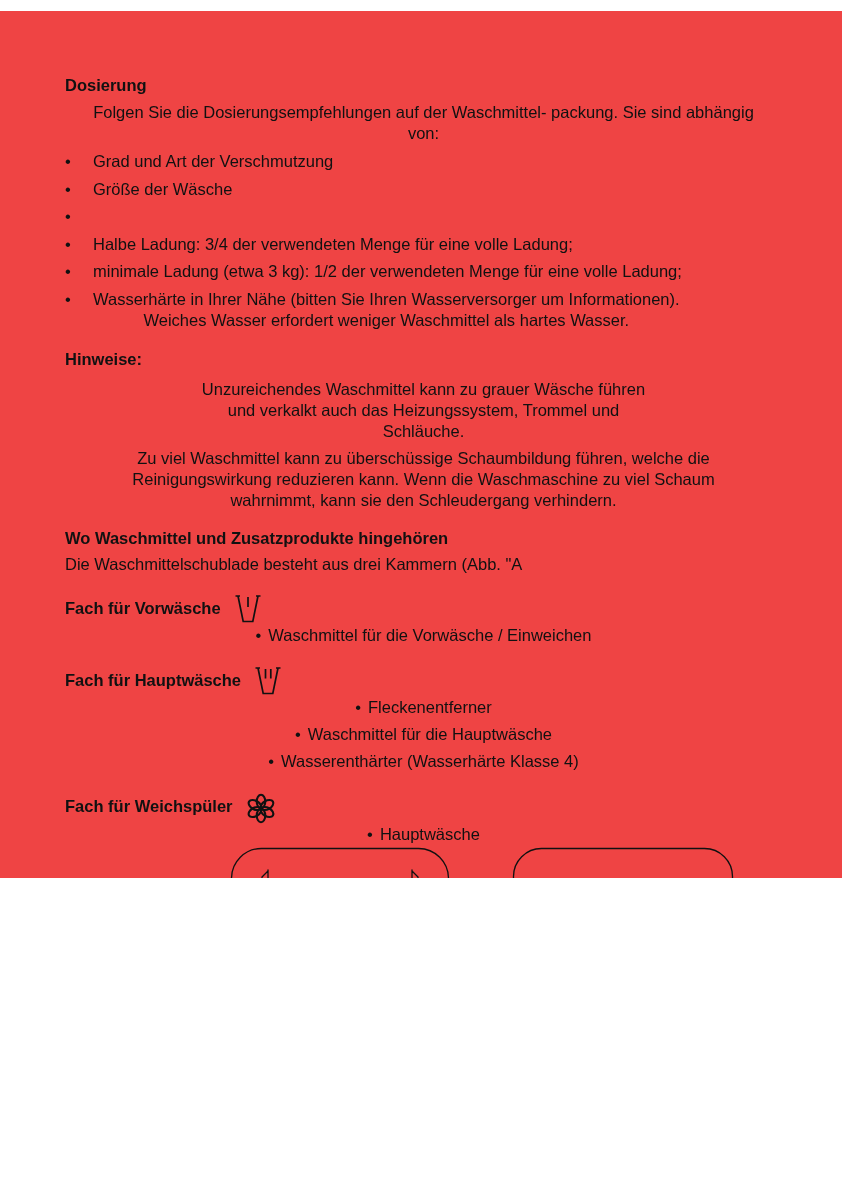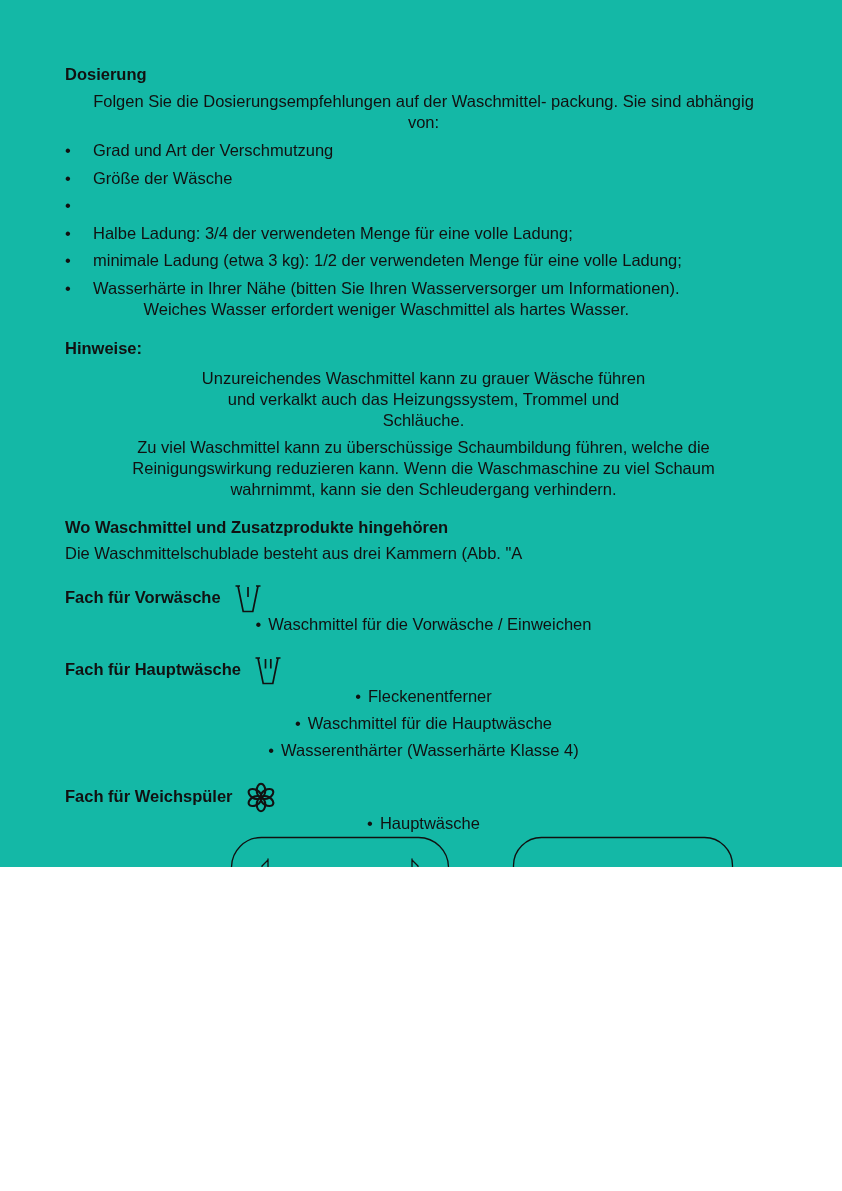--- a/index.html
+++ b/index.html
@@ -1,20 +1,20 @@
 <!DOCTYPE html>
 <html><head>
 <meta charset="utf-8">
 <style>
   html,body{margin:0;padding:0;background:#ffffff;}
   .page{
     position:relative;
     width:842px;height:867px;
-    margin:0 auto;
-    background:#14b8a6;
+    margin:11px auto;
+    background:#ef4444;
     color:#111;
     font-family:"Liberation Sans", sans-serif;
     font-size:16.5px;
     line-height:21px;
     box-sizing:border-box;
     padding:64px 60px 0 65px;
     overflow:hidden;
   }
   .b{font-weight:bold;}
   p,h2,h3{margin:0;font-size:16.5px;line-height:21px;}
@@ -25,21 +25,21 @@
   .toplist .marker{flex:0 0 28px;}
   
   .mt6{margin-top:6px;}
   .mt9{margin-top:9px;}
   .mt17{margin-top:17px;}
   .mt18{margin-top:18px;}
   .mt23{margin-top:23px;}
   .mt24{margin-top:24px;}
   .mt5{margin-top:5px;}
   
-  .sect-head{display:flex;align-items:flex-end;gap:14px;}
+  .sect-head{display:flex;align-items:center;gap:14px;}
   .hicon{flex:0 0 auto;margin:-4px 0 -6px 0;}
   .cbullet{margin-top:6px;text-align:center;}
   .cbullet .marker{margin-right:7px;}
   .cbullet + .cbullet{margin-top:6px;}
   
   .figrow{display:flex;gap:62px;margin-left:165px;margin-top:2px;}
   .ln{fill:none;stroke:#111;stroke-width:1.3;stroke-linejoin:round;stroke-linecap:round;}
   .lnf{fill:none;stroke:#111;stroke-width:0.8;stroke-linejoin:round;}
   .sw2{stroke-width:1.9;}
   .fillb{fill:#111;stroke:none;}

